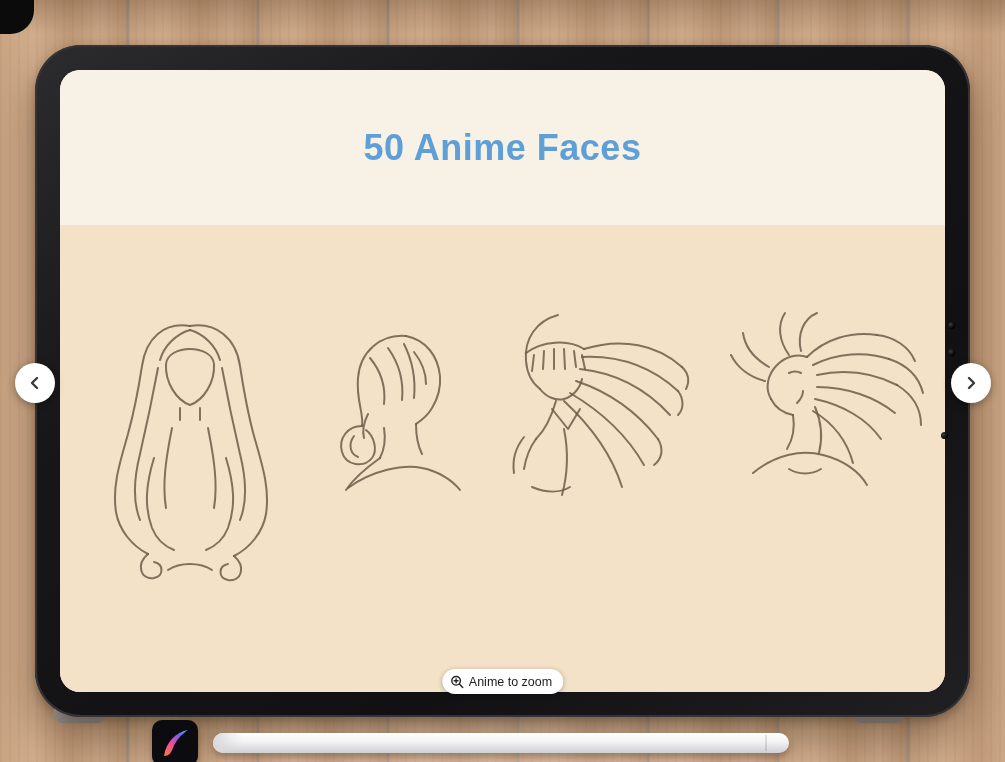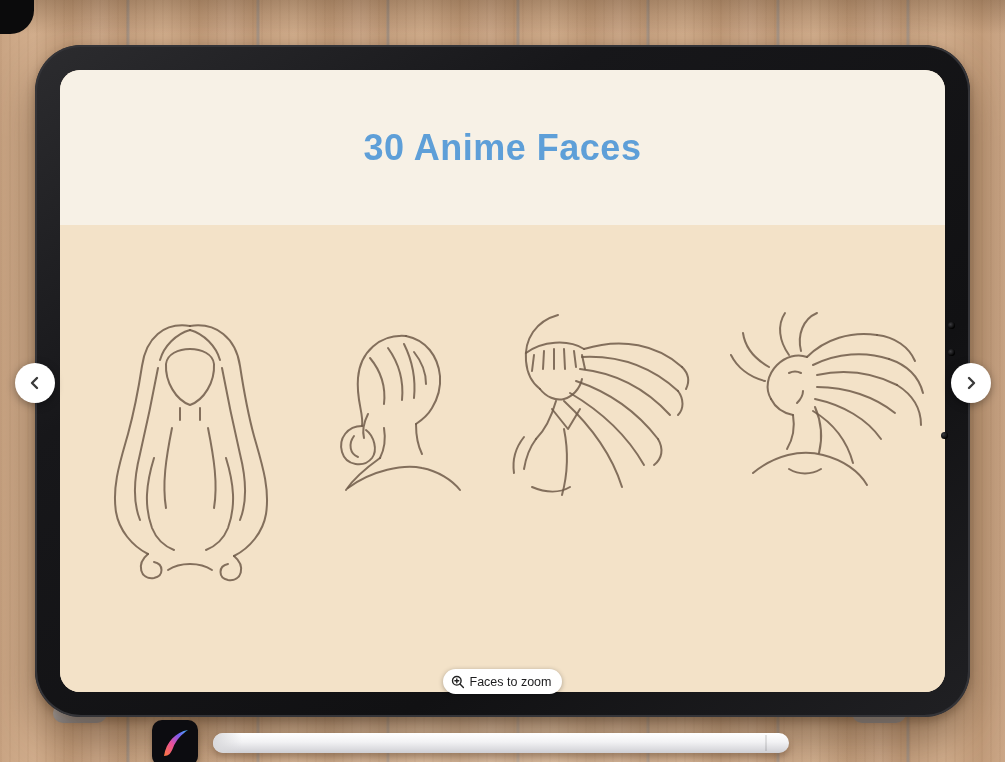--- a/index.html
+++ b/index.html
@@ -82,21 +82,21 @@
 <div id="stage">
 
   <div class="photo-corner"></div>
 
   <div class="tablet-foot left"></div>
   <div class="tablet-foot right"></div>
 
   <div class="tablet">
     <div class="screen">
       <div class="screen-header">
-        <div class="screen-title">30 Anime Faces</div>
+        <div class="screen-title">50 Anime Faces</div>
       </div>
 
       <div class="screen-art">
         <figure class="sketch s1" aria-label="long wavy hair, front view sketch">
           <svg viewBox="0 0 204 287">
             <path d="M102,18 C76,14 58,30 54,58 C50,84 46,104 40,126 C32,154 24,178 28,204 C31,222 44,238 60,246"></path>
             <path d="M102,18 C128,14 148,30 152,58 C156,84 160,106 166,128 C174,156 182,180 178,206 C175,224 162,240 146,248"></path>
             <path d="M70,60 C64,92 58,120 52,146 C46,170 44,192 52,212"></path>
             <path d="M134,60 C140,92 146,120 152,146 C158,170 160,192 152,212"></path>
             <path d="M78,56 C80,36 124,36 126,56 C127,74 116,92 102,97 C88,92 77,74 78,56"></path>
@@ -200,21 +200,21 @@
     </svg>
   </button>
 
   <button class="zoom-pill">
     <svg viewBox="0 0 14 14">
       <circle cx="5.8" cy="5.8" r="4.3"></circle>
       <line x1="5.8" y1="3.9" x2="5.8" y2="7.7"></line>
       <line x1="3.9" y1="5.8" x2="7.7" y2="5.8"></line>
       <line x1="9" y1="9" x2="12.4" y2="12.4"></line>
     </svg>
-    <span class="zoom-label">Faces to zoom</span>
+    <span class="zoom-label">Anime to zoom</span>
   </button>
 
   <div class="procreate">
     <svg viewBox="0 0 46 46">
       <defs>
         <linearGradient id="pg" x1="0" y1="1" x2="1" y2="0">
           <stop offset="0" stop-color="#ff7a3c"></stop>
           <stop offset="0.4" stop-color="#e84f9b"></stop>
           <stop offset="0.7" stop-color="#7b5cf0"></stop>
           <stop offset="1" stop-color="#3fb6f6"></stop>

